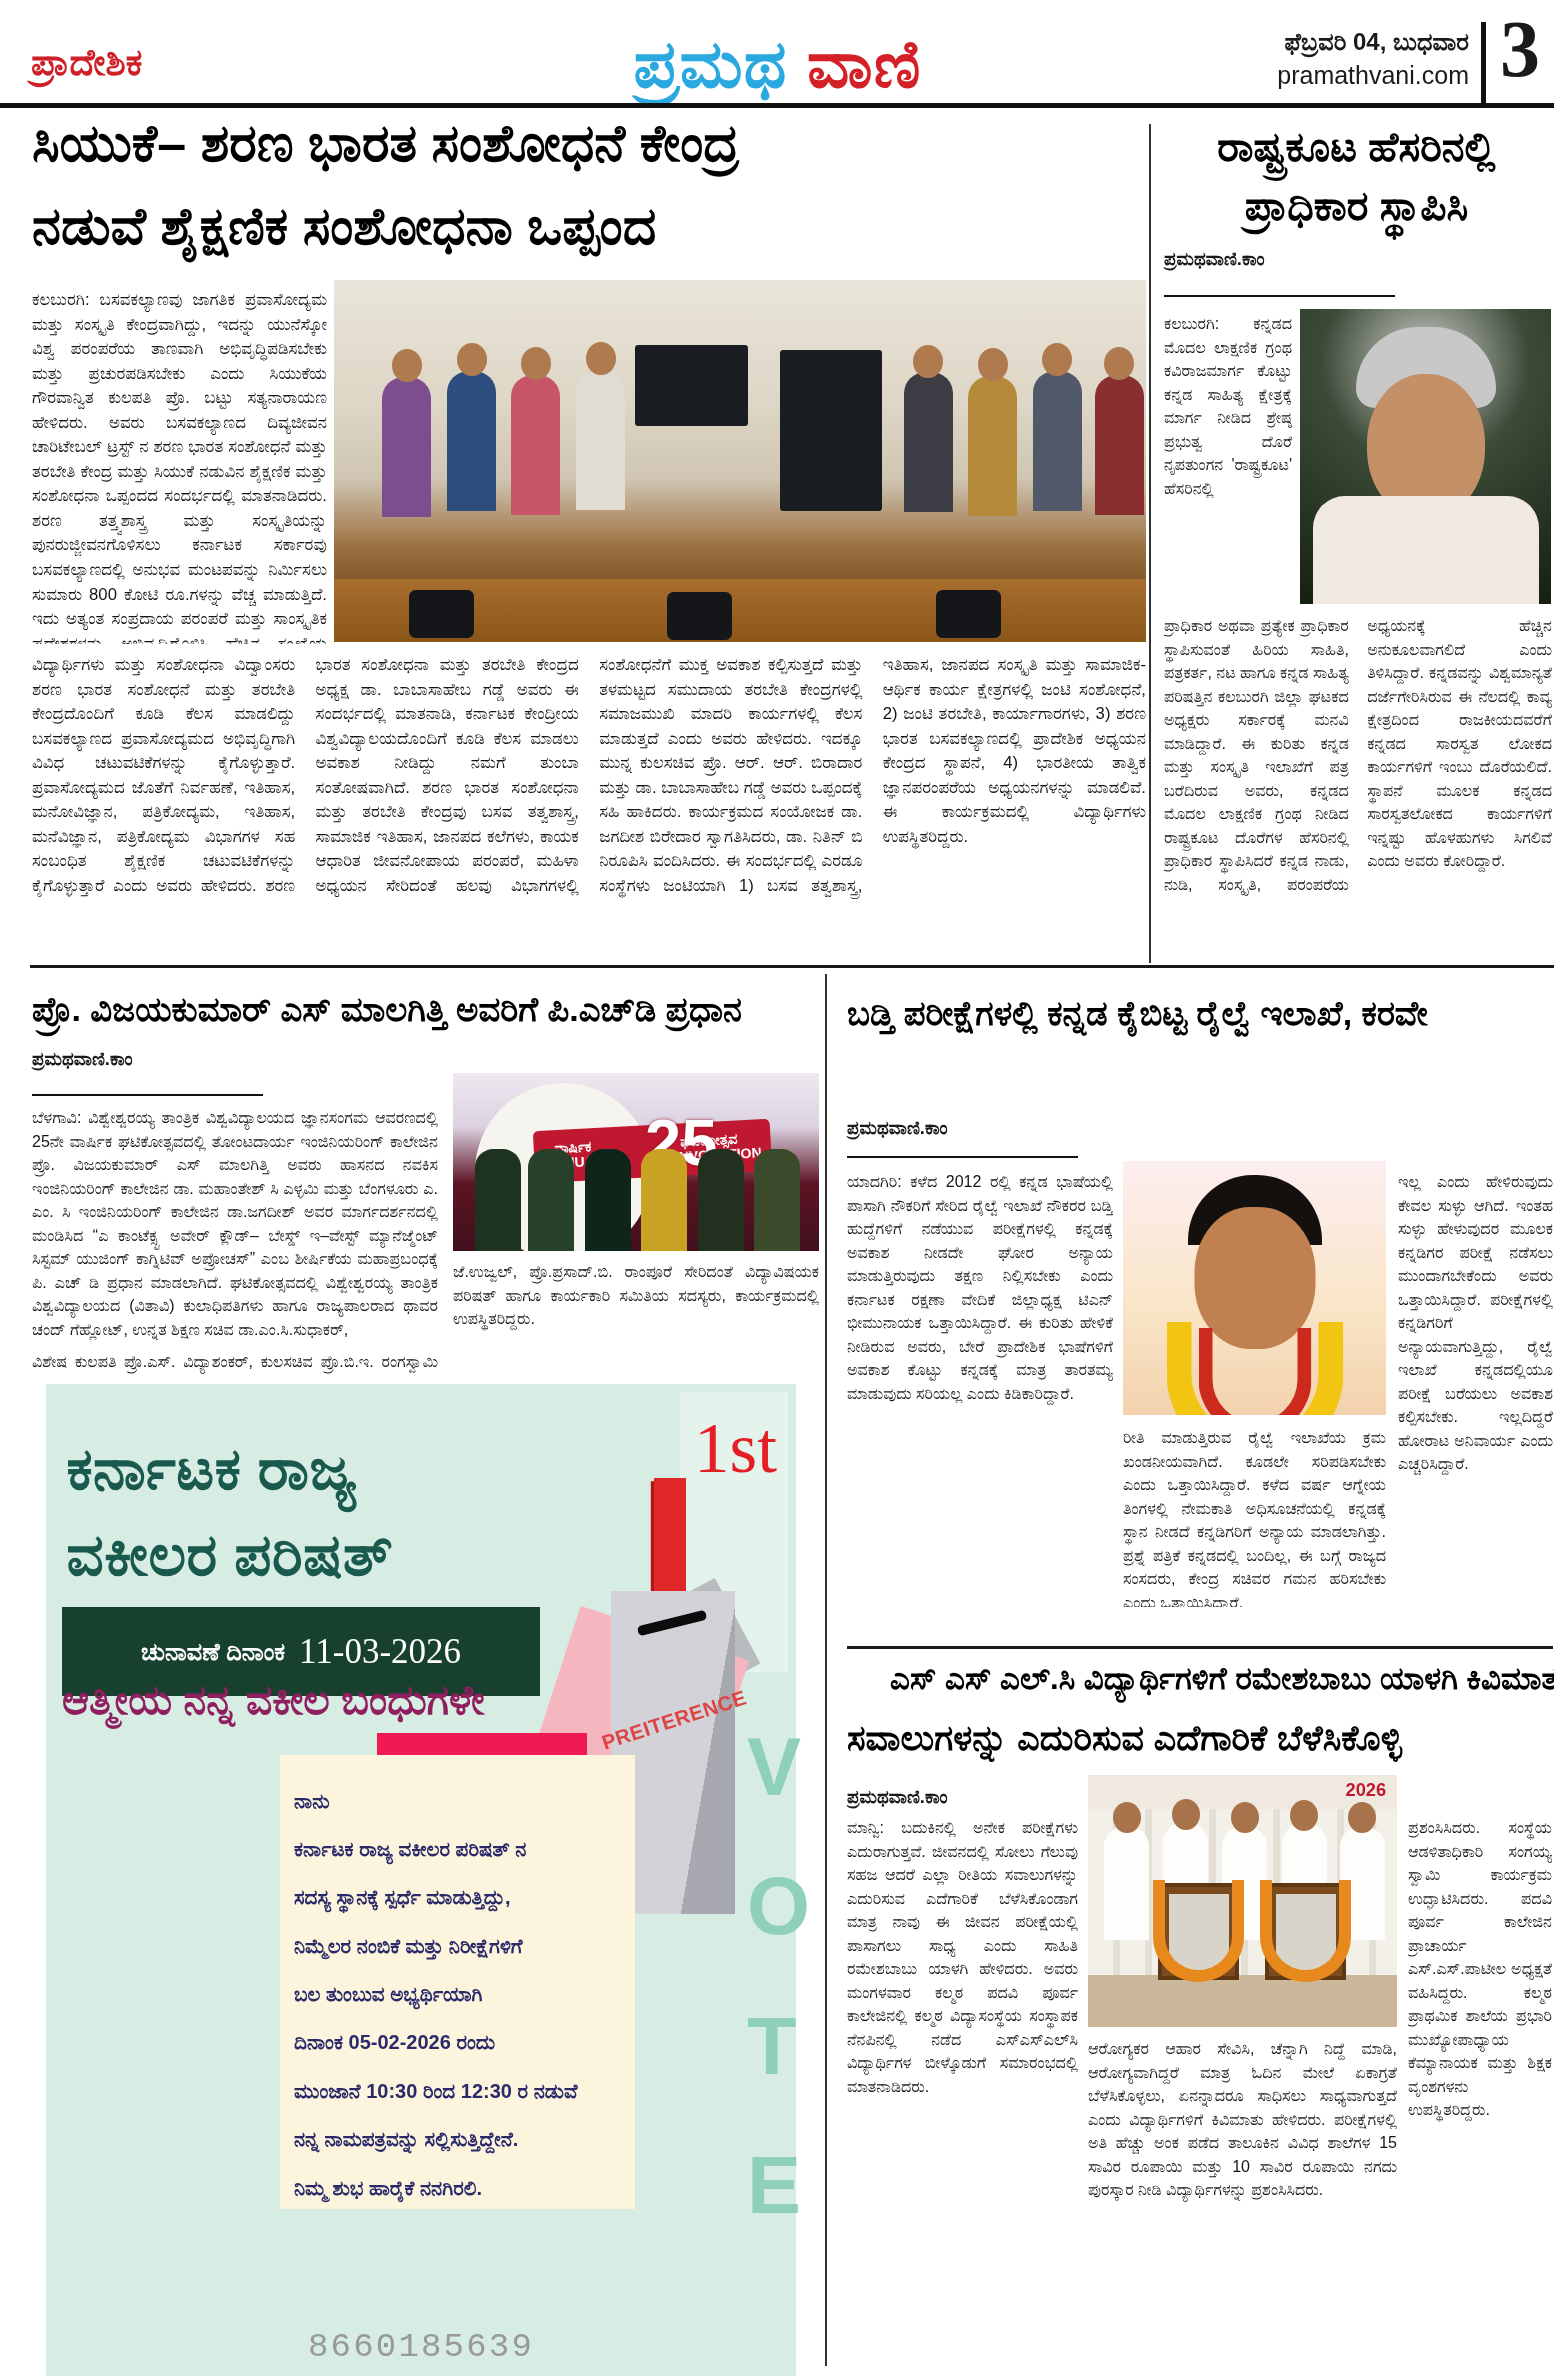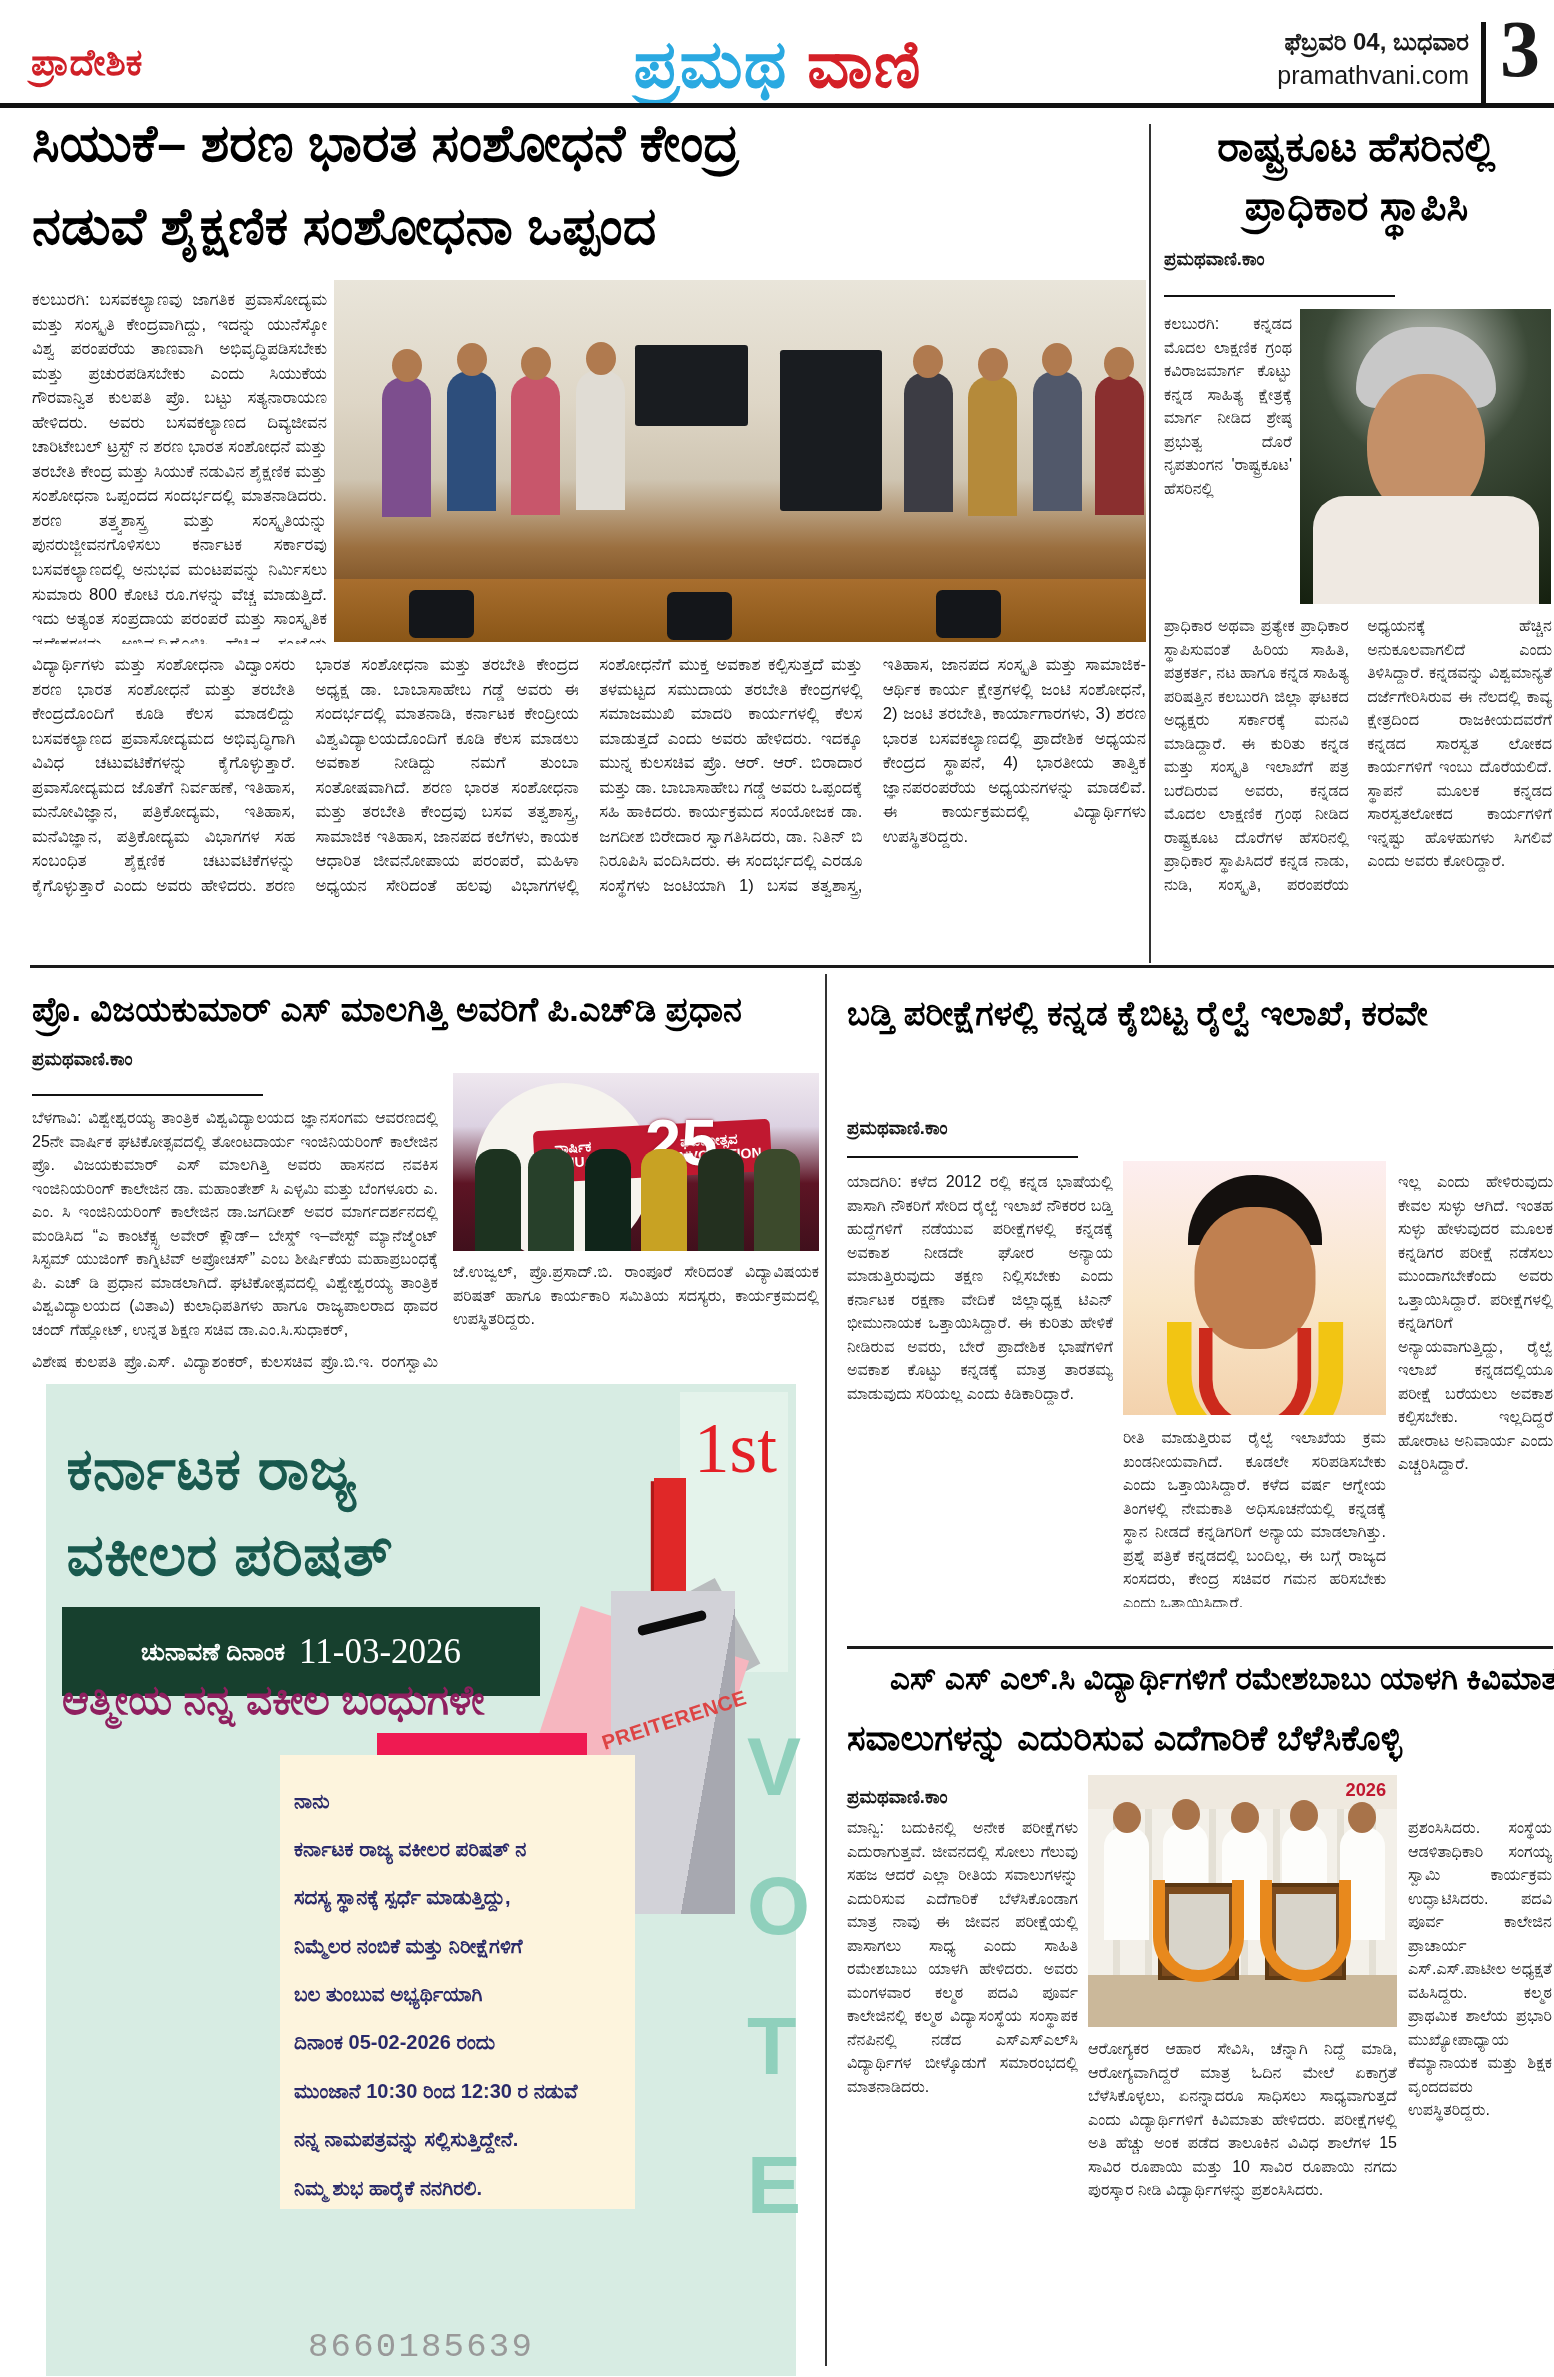--- a/index.html
+++ b/index.html
@@ -242,21 +242,21 @@
         <div class="inner"></div>
       </div>
     <div class="garl" style="left:65px; top:105px;"></div>
     <div class="frame" style="left:177px; top:108px;">
         <div class="inner"></div>
       </div>
     <div class="garl" style="left:172px; top:105px;"></div>
   </div>
 
   <div class="abs body-txt" style="left:1088px; top:2037px; width:309px; height:332px; overflow:hidden; font-size:16px;">ಆರೋಗ್ಯಕರ ಆಹಾರ ಸೇವಿಸಿ, ಚೆನ್ನಾಗಿ ನಿದ್ದೆ ಮಾಡಿ, ಆರೋಗ್ಯವಾಗಿದ್ದರೆ ಮಾತ್ರ ಓದಿನ ಮೇಲೆ ಏಕಾಗ್ರತೆ ಬೆಳೆಸಿಕೊಳ್ಳಲು, ಏನನ್ನಾದರೂ ಸಾಧಿಸಲು ಸಾಧ್ಯವಾಗುತ್ತದೆ ಎಂದು ವಿದ್ಯಾರ್ಥಿಗಳಿಗೆ ಕಿವಿಮಾತು ಹೇಳಿದರು. ಪರೀಕ್ಷೆಗಳಲ್ಲಿ ಅತಿ ಹೆಚ್ಚು ಅಂಕ ಪಡೆದ ತಾಲೂಕಿನ ವಿವಿಧ ಶಾಲೆಗಳ 15 ಸಾವಿರ ರೂಪಾಯಿ ಮತ್ತು 10 ಸಾವಿರ ರೂಪಾಯಿ ನಗದು ಪುರಸ್ಕಾರ ನೀಡಿ ವಿದ್ಯಾರ್ಥಿಗಳನ್ನು ಪ್ರಶಂಸಿಸಿದರು.</div>
-  <div class="abs body-txt" style="left:1408px; top:1816px; width:144px; height:554px; overflow:hidden; font-size:16px;">ಪ್ರಶಂಸಿಸಿದರು. ಸಂಸ್ಥೆಯ ಆಡಳಿತಾಧಿಕಾರಿ ಸಂಗಯ್ಯ ಸ್ವಾಮಿ ಕಾರ್ಯಕ್ರಮ ಉದ್ಘಾಟಿಸಿದರು. ಪದವಿ ಪೂರ್ವ ಕಾಲೇಜಿನ ಪ್ರಾಚಾರ್ಯ ಎಸ್.ಎಸ್.ಪಾಟೀಲ ಅಧ್ಯಕ್ಷತೆ ವಹಿಸಿದ್ದರು. ಕಲ್ಮಠ ಪ್ರಾಥಮಿಕ ಶಾಲೆಯ ಪ್ರಭಾರಿ ಮುಖ್ಯೋಪಾಧ್ಯಾಯ ಕೆಮ್ಯಾನಾಯಕ ಮತ್ತು ಶಿಕ್ಷಕ ವೃಂದದವರು ಉಪಸ್ಥಿತರಿದ್ದರು.</div>
+  <div class="abs body-txt" style="left:1408px; top:1816px; width:144px; height:554px; overflow:hidden; font-size:16px;">ಪ್ರಶಂಸಿಸಿದರು. ಸಂಸ್ಥೆಯ ಆಡಳಿತಾಧಿಕಾರಿ ಸಂಗಯ್ಯ ಸ್ವಾಮಿ ಕಾರ್ಯಕ್ರಮ ಉದ್ಘಾಟಿಸಿದರು. ಪದವಿ ಪೂರ್ವ ಕಾಲೇಜಿನ ಪ್ರಾಚಾರ್ಯ ಎಸ್.ಎಸ್.ಪಾಟೀಲ ಅಧ್ಯಕ್ಷತೆ ವಹಿಸಿದ್ದರು. ಕಲ್ಮಠ ಪ್ರಾಥಮಿಕ ಶಾಲೆಯ ಪ್ರಭಾರಿ ಮುಖ್ಯೋಪಾಧ್ಯಾಯ ಕೆಮ್ಯಾನಾಯಕ ಮತ್ತು ಶಿಕ್ಷಕ ವೃಂಶಗಳನು ಉಪಸ್ಥಿತರಿದ್ದರು.</div>
 
   <div class="abs ad">
     <div class="panel-1st"></div>
     <div class="first-label">1st</div>
 
     <div class="title" style="top:51px;">ಕರ್ನಾಟಕ ರಾಜ್ಯ</div>
     <div class="title" style="top:137px;">ವಕೀಲರ ಪರಿಷತ್</div>
 
     <div class="greenbox">
       <span class="gl">ಚುನಾವಣೆ ದಿನಾಂಕ</span>

